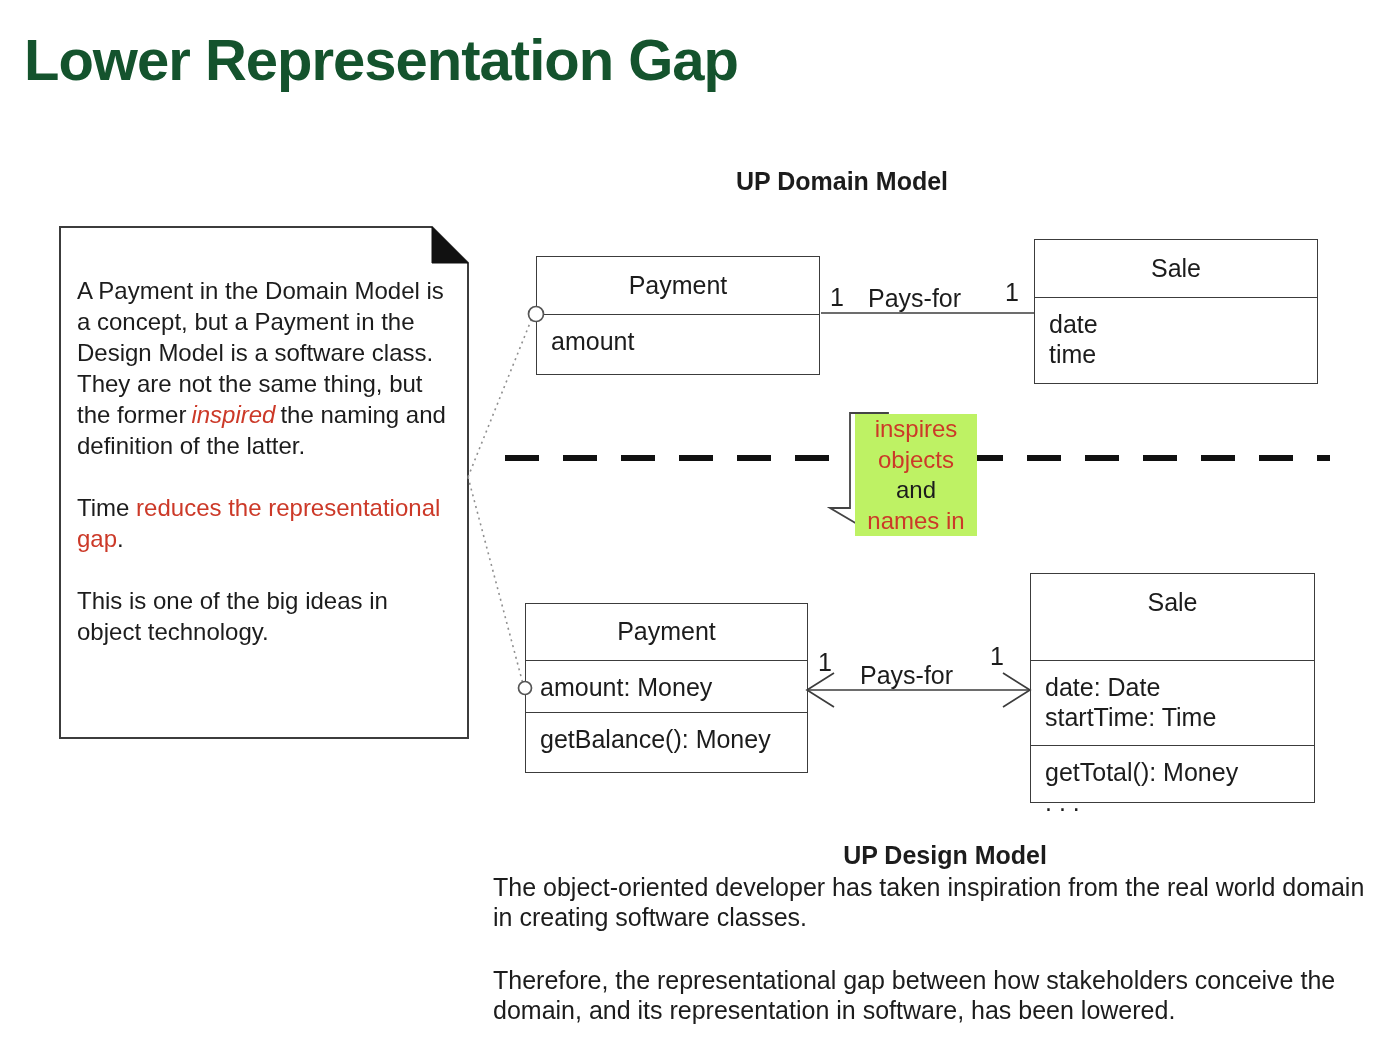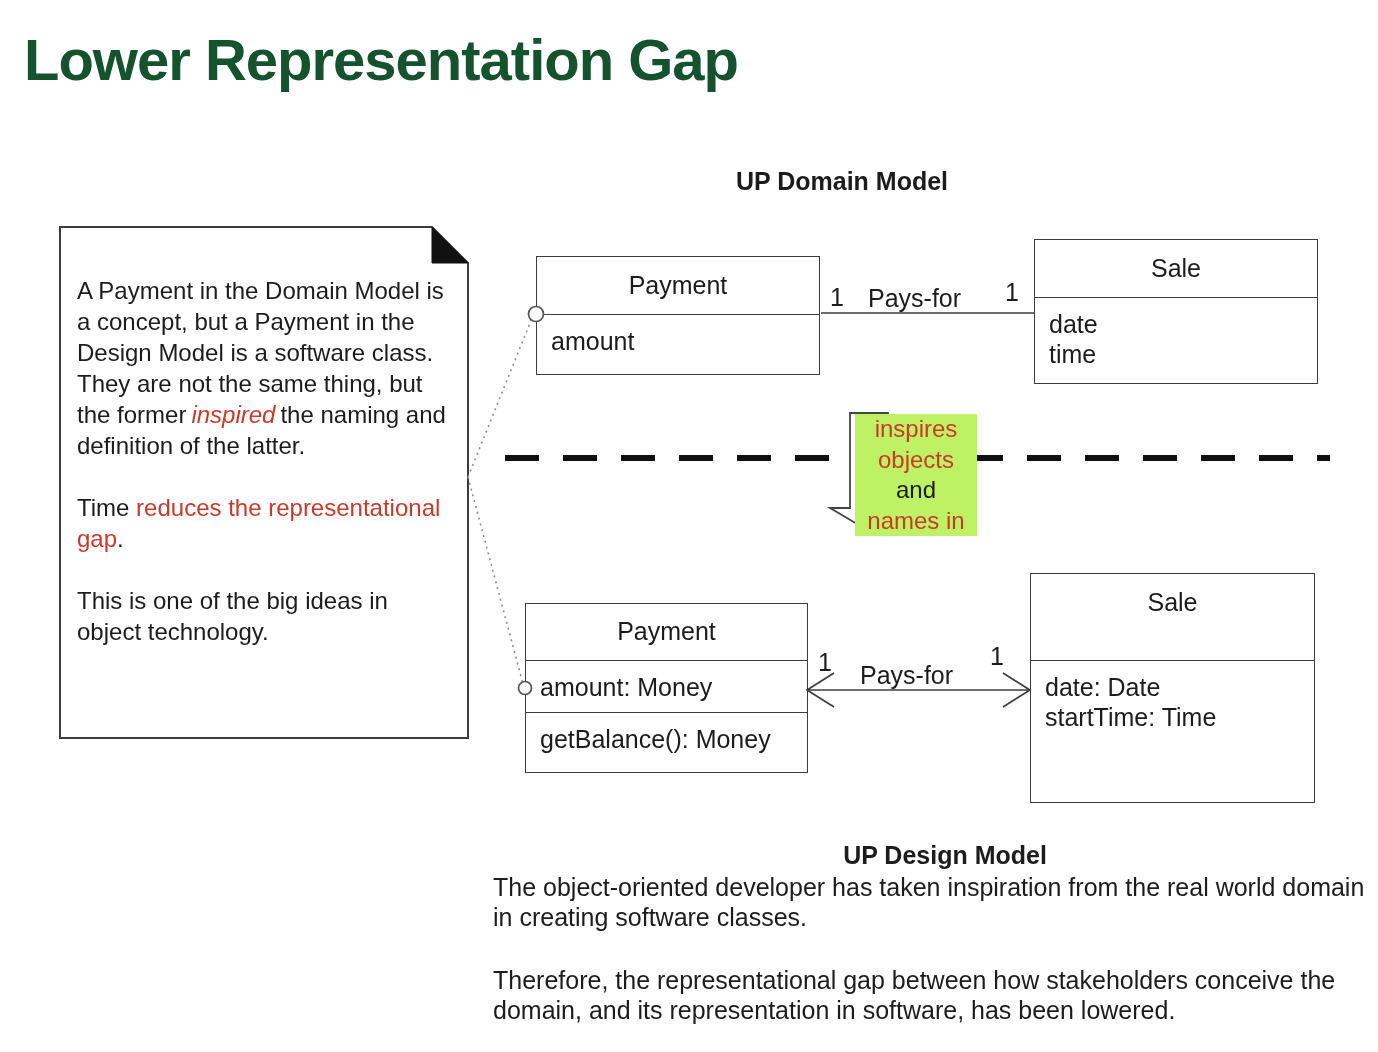--- a/index.html
+++ b/index.html
@@ -99,20 +99,24 @@
     <div>getBalance(): Money</div>
   </div>
 </div>
 
 <div class="uml-box" style="left:1030px; top:573px; width:285px; height:230px;">
   <div class="uml-title" style="height:57.5px;">Sale</div>
   <div class="uml-sec" style="height:85px;margin-top:28px;">
     <div>date: Date</div>
     <div>startTime: Time</div>
   </div>
+  <div class="uml-sec" style="height:84.5px;">
+    <div>getTotal(): Money</div>
+    <div>. . .</div>
+  </div>
 </div>
 
 <div class="mult" style="left:818px; top:648px;">1</div>
 <div class="assoc-label" style="left:860px; top:661px;">Pays-for</div>
 <div class="mult" style="left:990px; top:642px;">1</div>
 
 <div class="abs model-header z2" style="left:500px; top:841px; width:890px;">
   <div class="hdr">UP Design Model</div>
 </div>
 <div class="abs design-par" style="top:872px;">The object-oriented developer has taken inspiration from the real world domain in creating software classes.</div>

